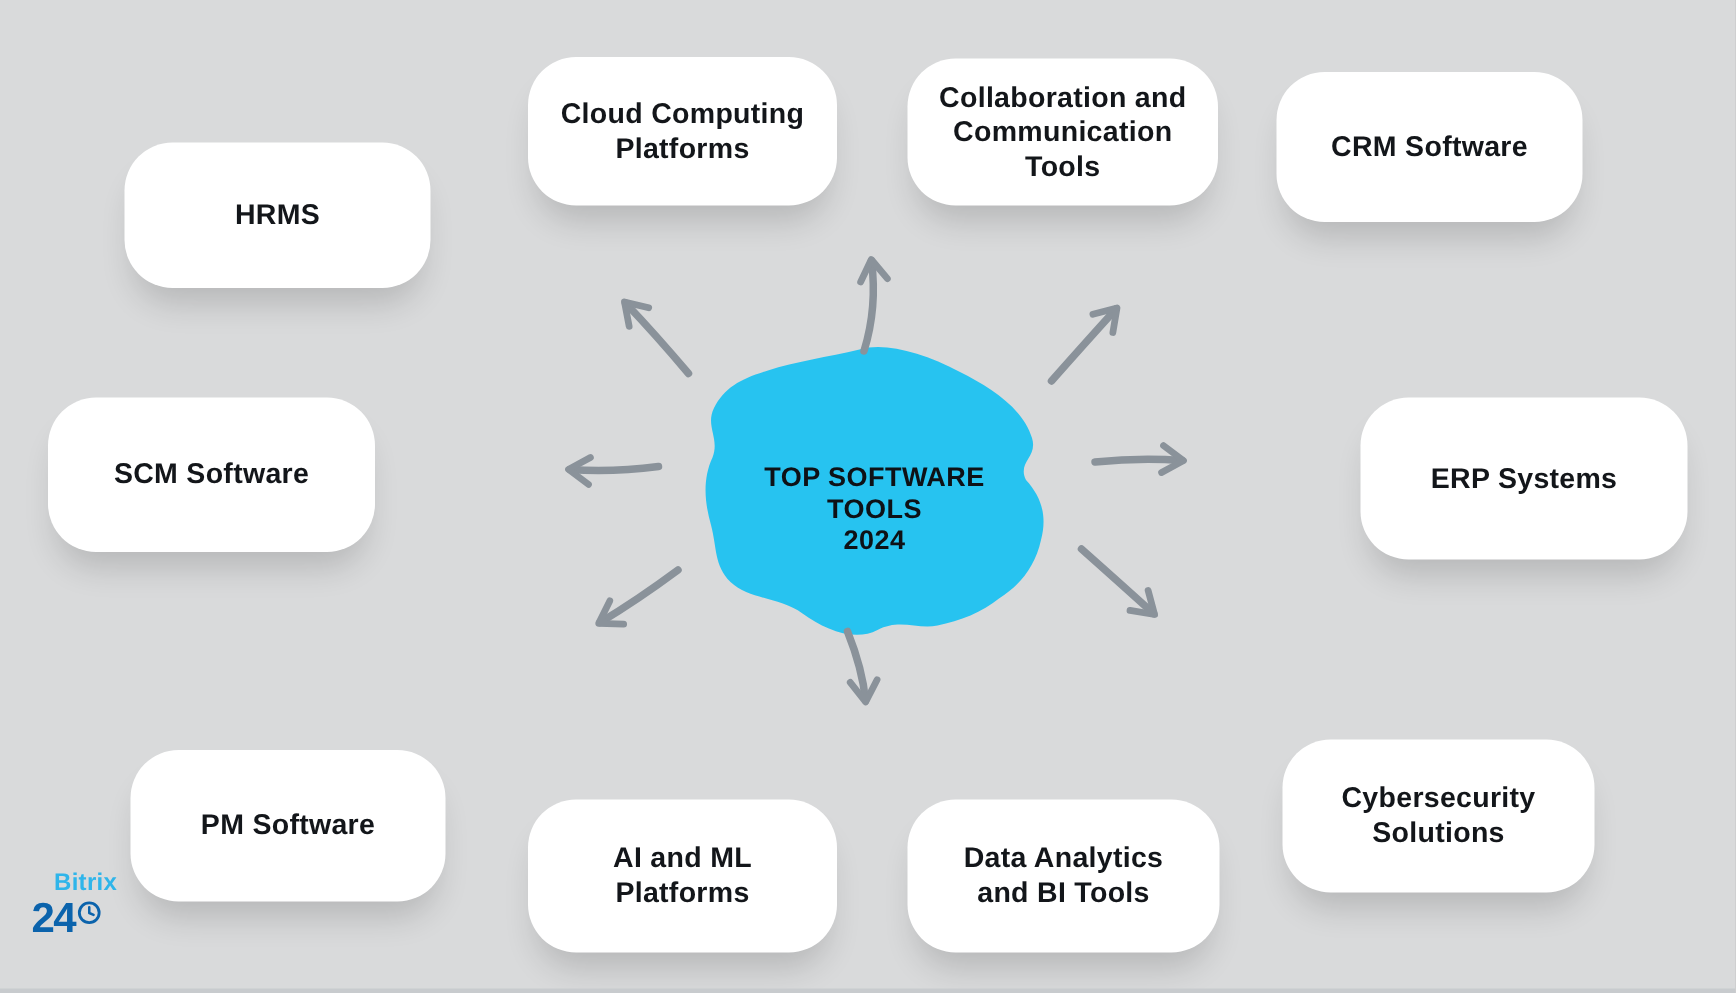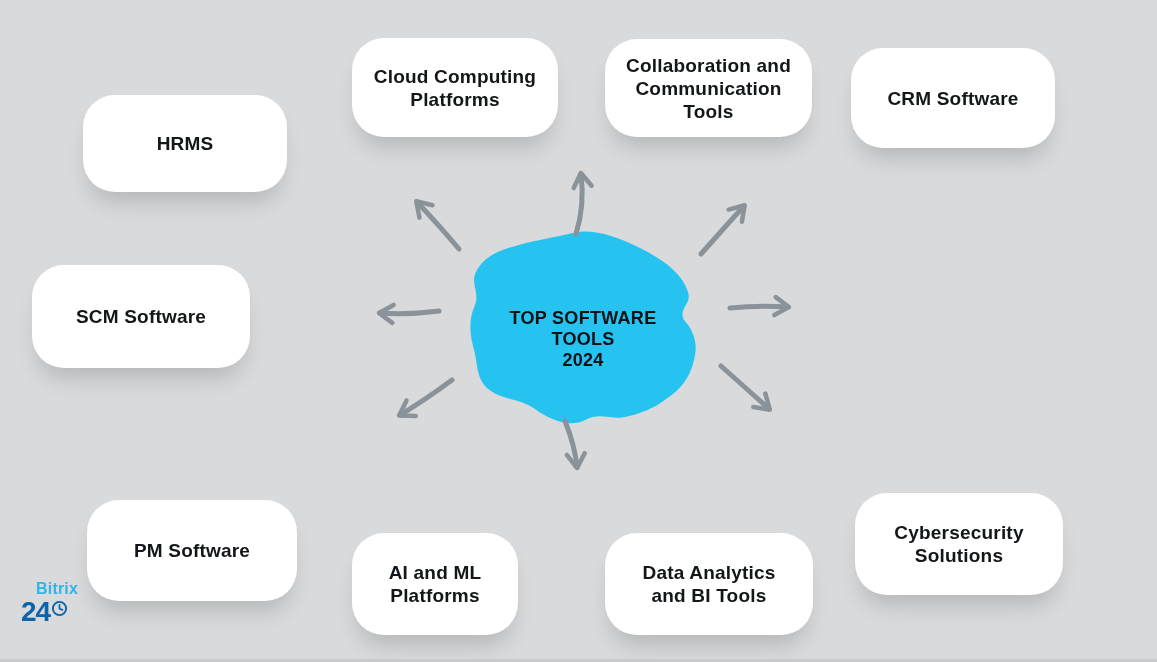--- a/index.html
+++ b/index.html
@@ -33,21 +33,21 @@
     padding:0 10px;
     box-sizing:border-box;
   }
   .node-hrms {left:83px;  top:56px;  width:204px; height:97px;margin-top:39px;}
   .node-cloud{left:352px; top:38px;  width:206px; height:99px;}
   .node-collab{left:605px;top:39px;  width:207px; height:98px;}
   .node-crm  {left:851px; top:48px;  width:204px; height:100px;text-align:right;}
   .node-scm  {left:32px;  top:265px; width:218px; height:103px;}
   .node-erp  {left:907px; top:265px; width:218px; height:108px;}
   .node-pm   {left:87px;  top:500px; width:210px; height:101px;}
-  .node-aiml {left:352px; top:533px; width:166px; height:102px;}
+  .node-aiml {left:352px; top:533px; width:206px; height:102px;}
   .node-data {left:605px; top:533px; width:208px; height:102px;}
   .node-cyber{left:855px; top:493px; width:208px; height:102px;}
 
   .center-label{
     position:absolute;
     left:478px; top:308px; width:210px;
     text-align:center;
     font-weight:bold;
     font-size:18px;
     line-height:21px;
@@ -120,20 +120,21 @@
   </svg>
 
   <div class="node node-hrms">HRMS</div>
   <div class="node node-cloud">Cloud Computing
 Platforms</div>
   <div class="node node-collab">Collaboration and
 Communication
 Tools</div>
   <div class="node node-crm">CRM Software</div>
   <div class="node node-scm">SCM Software</div>
+  <div class="node node-erp">ERP Systems</div>
   <div class="node node-pm">PM Software</div>
   <div class="node node-aiml">AI and ML
 Platforms</div>
   <div class="node node-data">Data Analytics
 and BI Tools</div>
   <div class="node node-cyber">Cybersecurity
 Solutions</div>
 
   <div class="center-label">TOP SOFTWARE
 TOOLS

